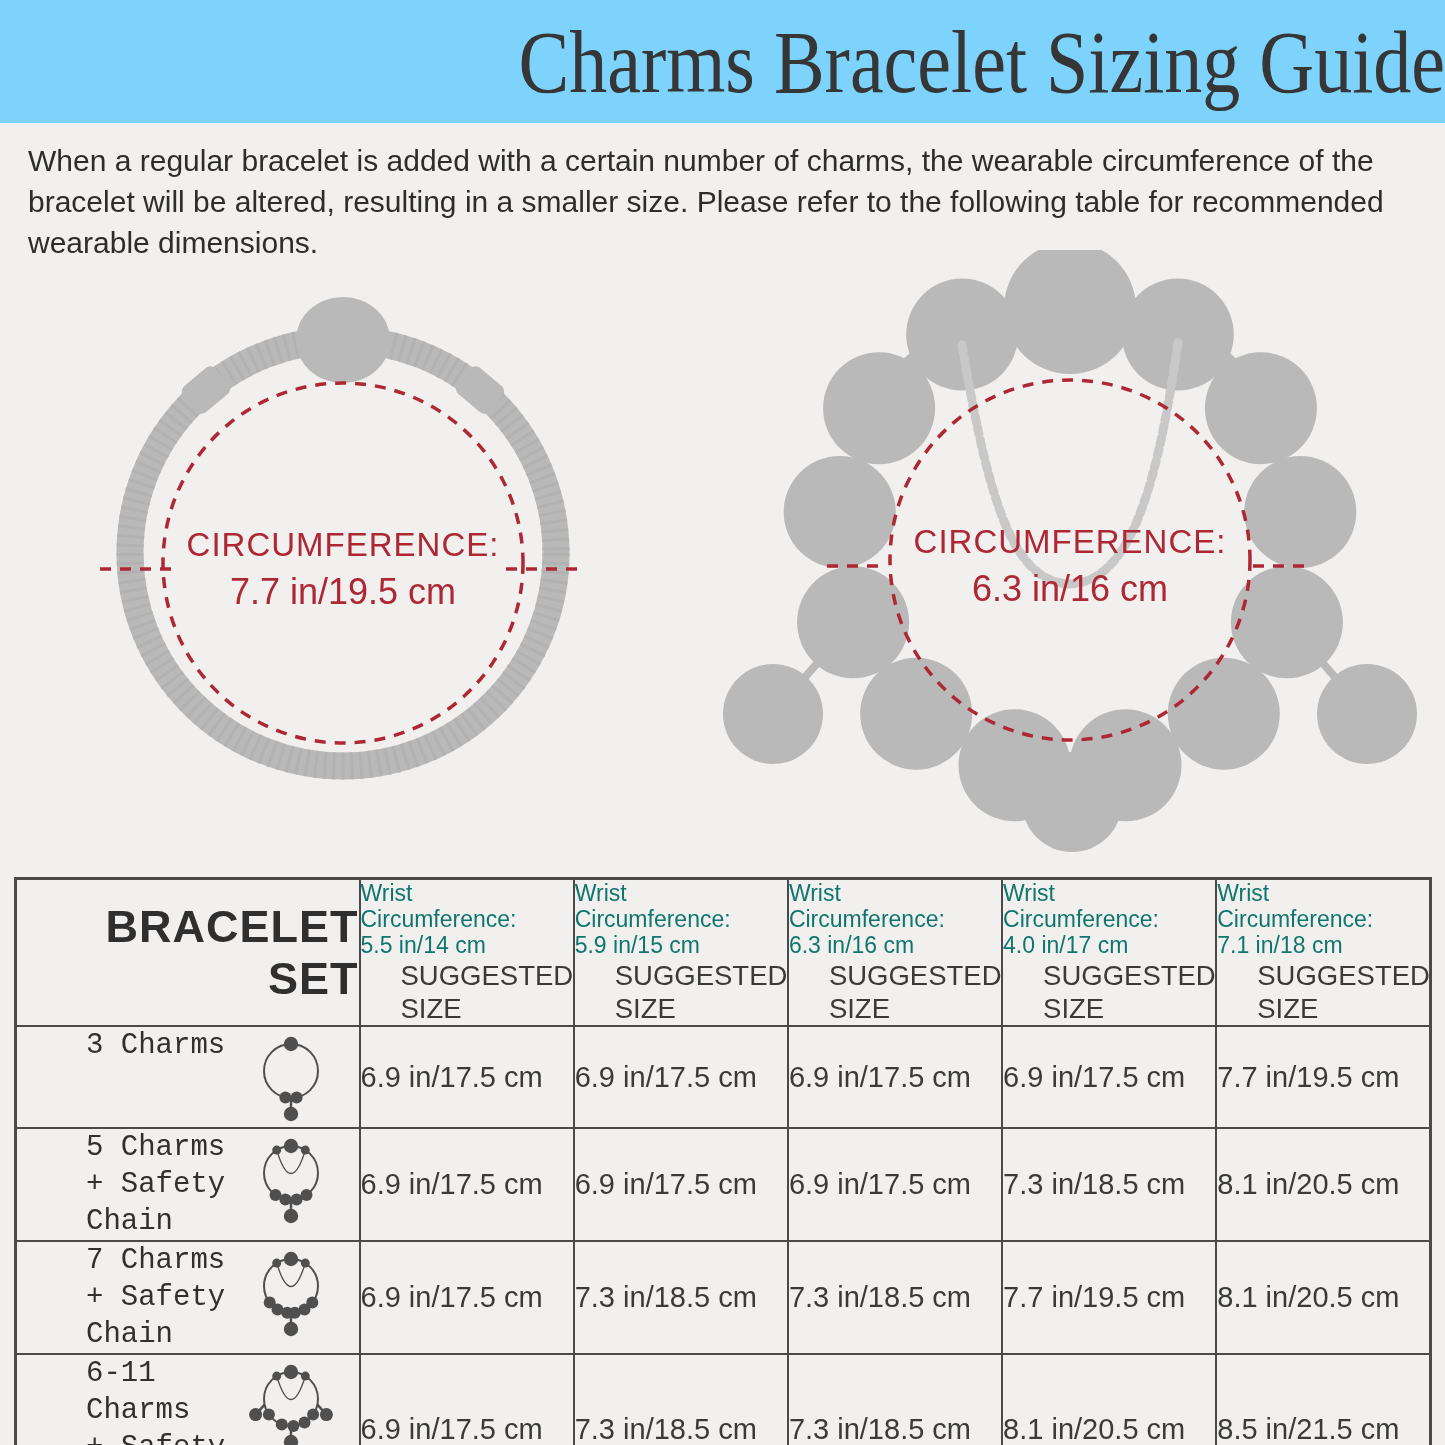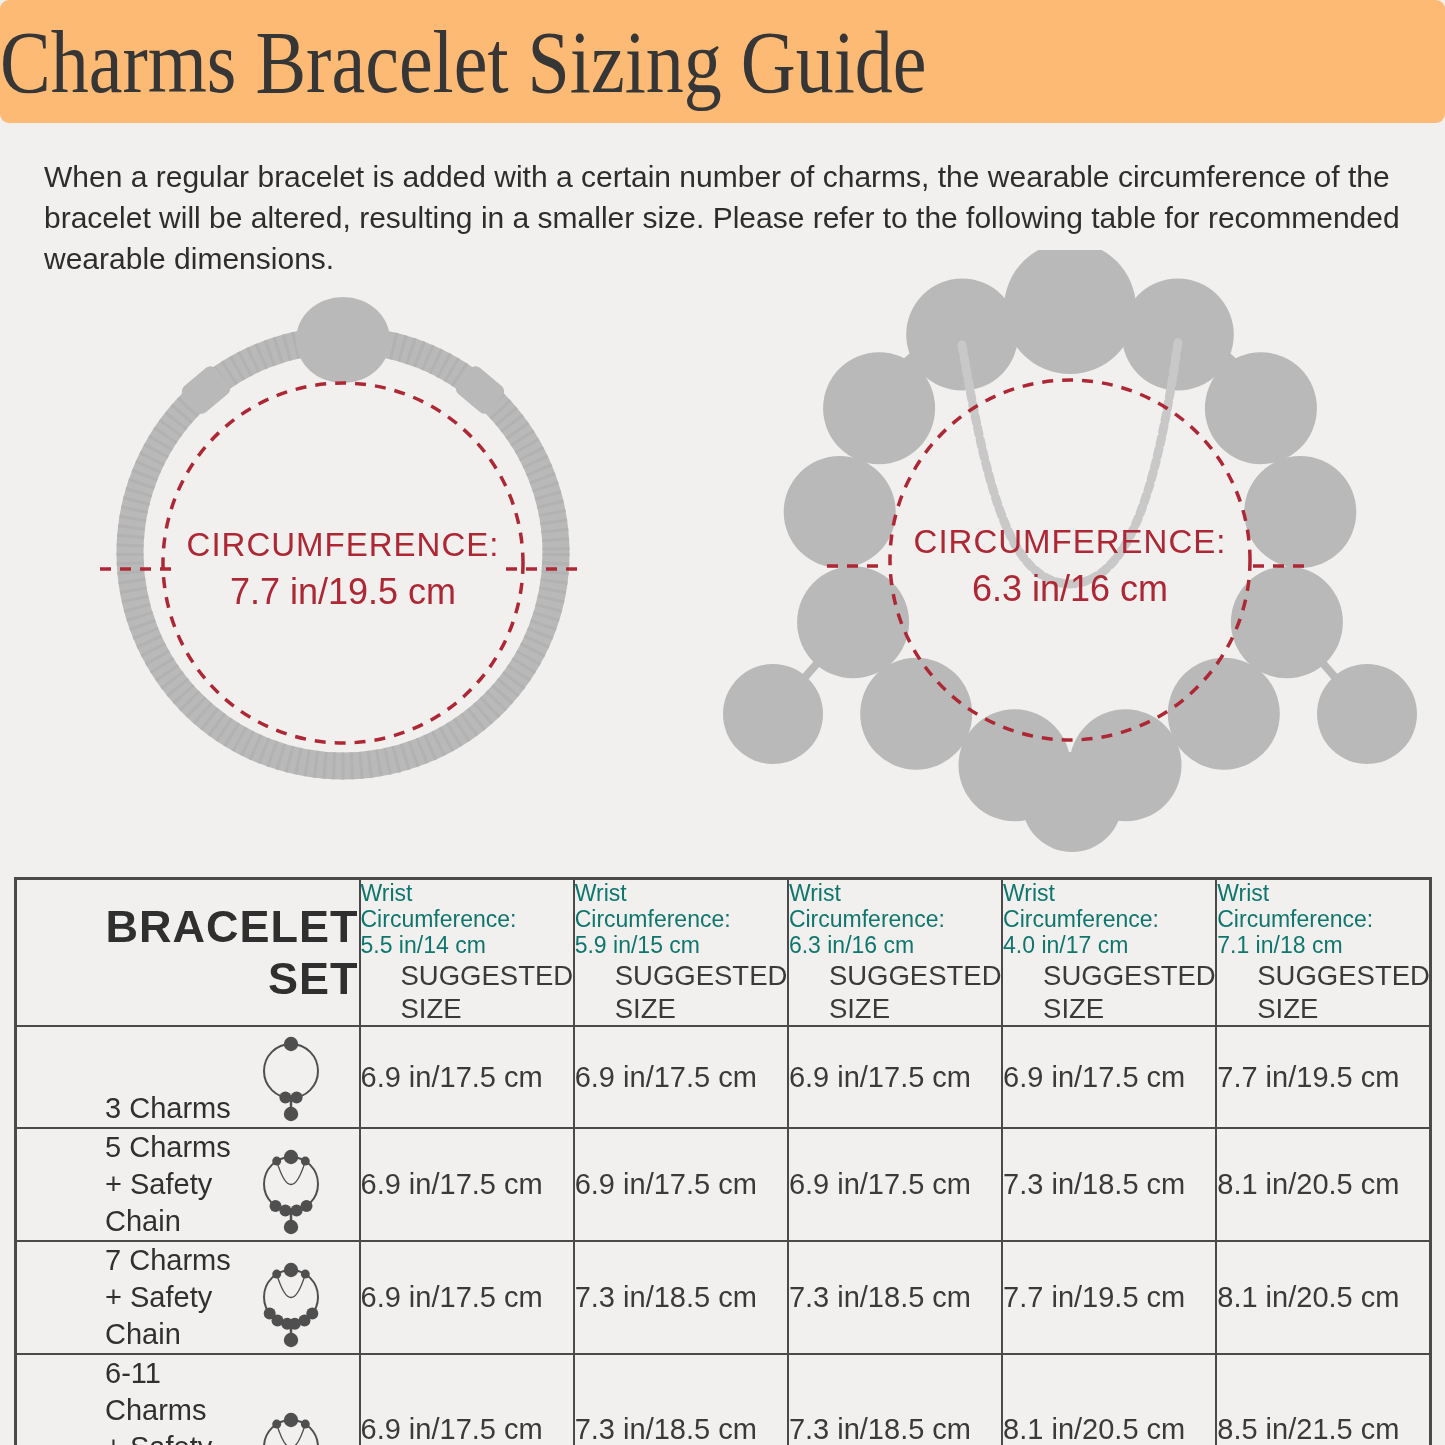--- a/index.html
+++ b/index.html
@@ -5,33 +5,33 @@
   html,body{margin:0;padding:0;}
   .canvas{
     position:relative;width:1445px;height:1445px;overflow:hidden;
     background:#f1f0ee;
     font-family:"Liberation Sans", sans-serif;
     color:#333;
   }
   
   .band{
     position:absolute;left:0;top:0;width:1445px;height:123px;
-    background:#fdba74;
-    display:flex;align-items:center;justify-content:flex-start;border-radius:9px;
+    background:#7dd3fc;
+    display:flex;align-items:center;justify-content:flex-end;
   }
   .title{
     margin:0;font-family:"Liberation Serif", serif;font-weight:500;
     font-size:76px;color:#363636;letter-spacing:0px;
     transform:scaleY(1.18);transform-origin:center;
     white-space:nowrap;
   }
   
   .intro{
     position:absolute;left:28px;top:140px;width:1402px;
-    font-size:30px;line-height:41px;color:#2d2d2d;margin:16px;
+    font-size:30px;line-height:41px;color:#2d2d2d;margin:0;
   }
   
   .illus{position:absolute;}
   .illus-left{left:48px;top:278px;}
   .illus-right{left:715px;top:250px;}
   .red-label{fill:#ae2735;font-family:"Liberation Sans", sans-serif;}
   .rl-1{font-size:33px;letter-spacing:1px;}
   .rl-2{font-size:36px;}
   .dashline{stroke:#ae2735;stroke-width:3.5;stroke-dasharray:11 9;fill:none;}
   
@@ -40,21 +40,21 @@
     border-collapse:collapse;table-layout:fixed;
     border:3px solid #4a4a4a;
   }
   .sizing th,.sizing td{border:2px solid #4a4a4a;padding:0;vertical-align:middle;}
   .hrow{height:104px;}
   .drow{height:92px;}
   .set-h{font-size:45px;font-weight:bold;color:#2f2f2f;text-align:right;letter-spacing:1px;}
   .col-h{text-align:left;font-weight:normal;padding:4px 4px 4px 10px;}
   .wc{color:#0f766e;font-size:23px;line-height:26px;}
   .sg{color:#3a3a3a;font-size:27.5px;line-height:33px;margin-top:1px;padding-left:40px;}
-  .set-flex{display:flex;align-items:flex-end;justify-content:space-between;padding:0 22px 0 88px;}
+  .set-flex{display:flex;align-items:flex-start;justify-content:space-between;padding:0 22px 0 69px;font-family:Liberation Mono, monospace;}
   .set-txt{font-size:29px;color:#303030;line-height:37px;}
   .charm-icon{display:inline-block;width:92px;height:100px;flex:0 0 auto;}
   .val{text-align:left;font-size:29px;color:#3a3a3a;}
 </style>
 </head>
 <body>
 
 <div class="canvas">
 
   <header class="band">

